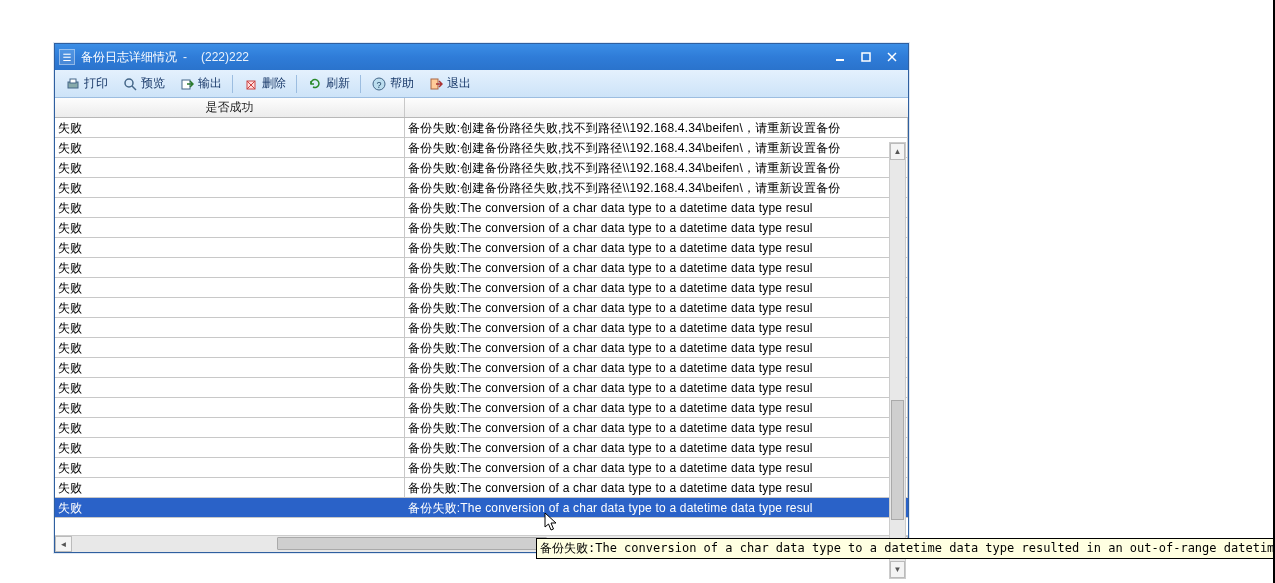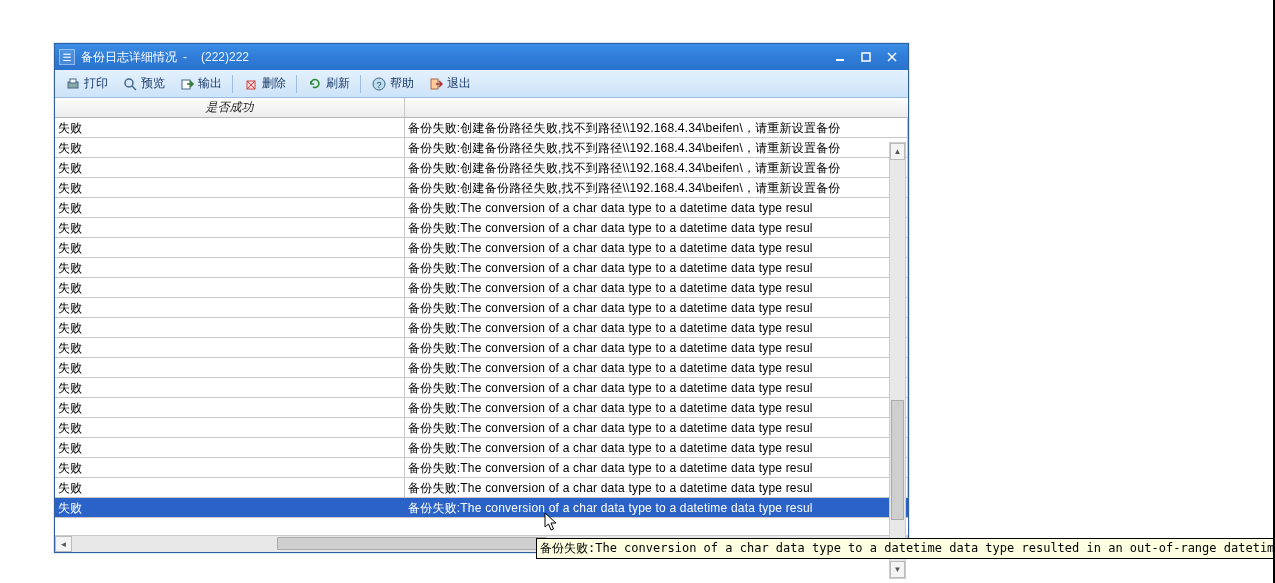--- a/index.html
+++ b/index.html
@@ -95,21 +95,21 @@
     border-bottom: 1px solid #b8b8b8;
     flex-shrink:0;
   }
   .gh-cell {
     border-right: 1px solid #c8c8c8;
     display:flex; align-items:center; justify-content:center;
     font-size:12px;
     color:#222;
     overflow:hidden;
   }
-  .gh-cell.col0 { width: 350px; font-style: italic; }
+  .gh-cell.col0 { width: 350px; }
   .gh-cell.col1 { flex:1; }
   .grid-body {
     flex:1;
     overflow:hidden;
     position:relative;
   }
   .grid-row {
     display:flex;
     height:20px;
     border-bottom:1px solid #c8c8c8;

